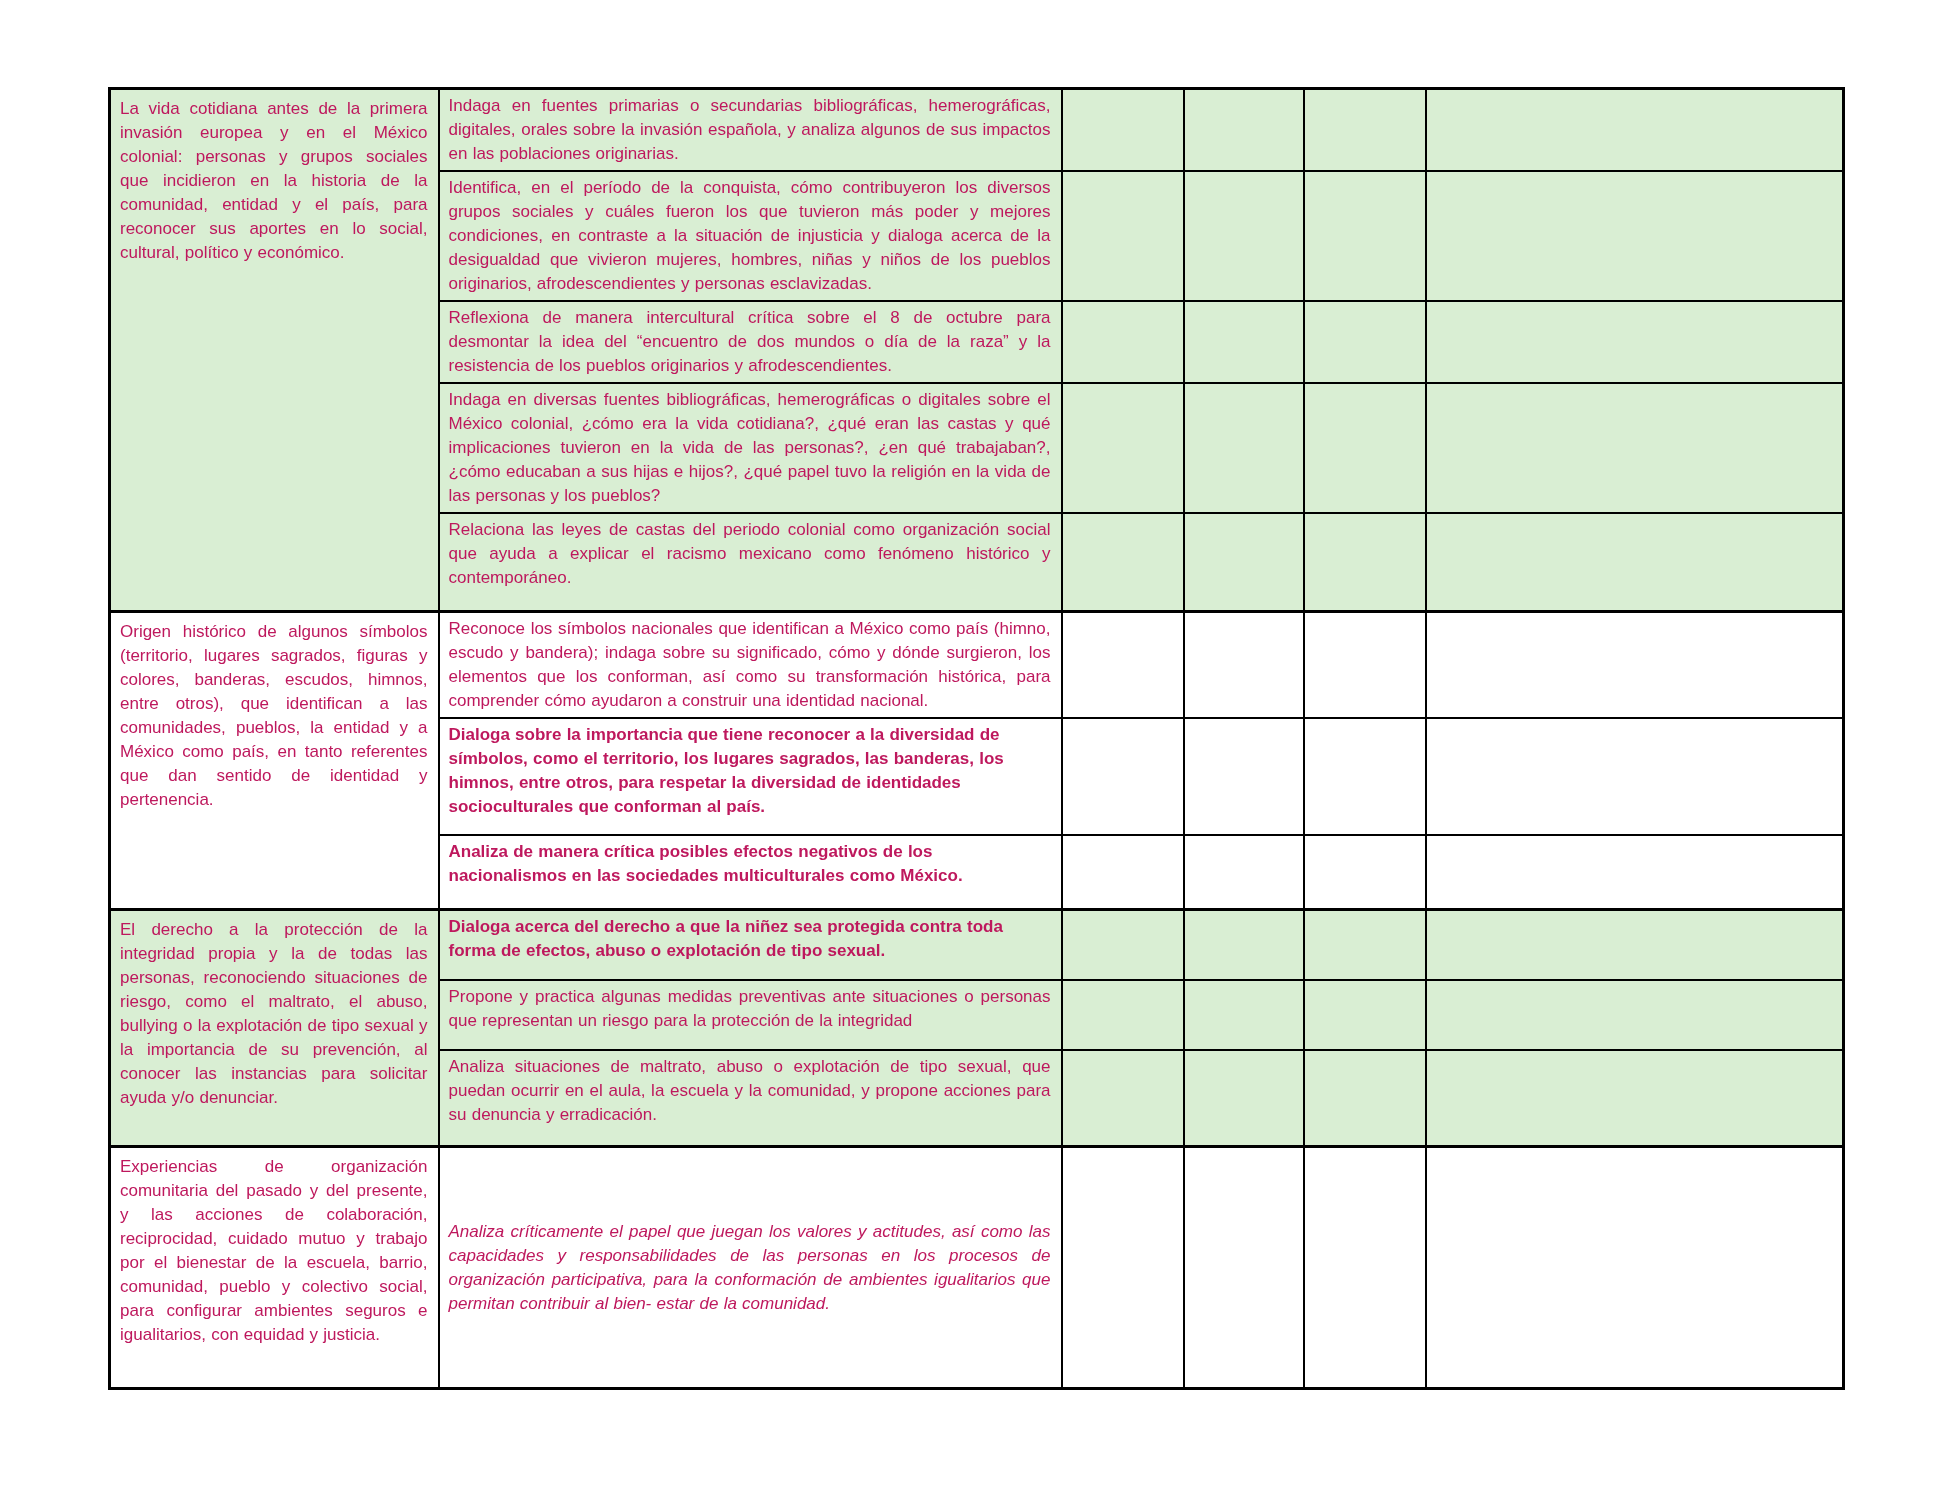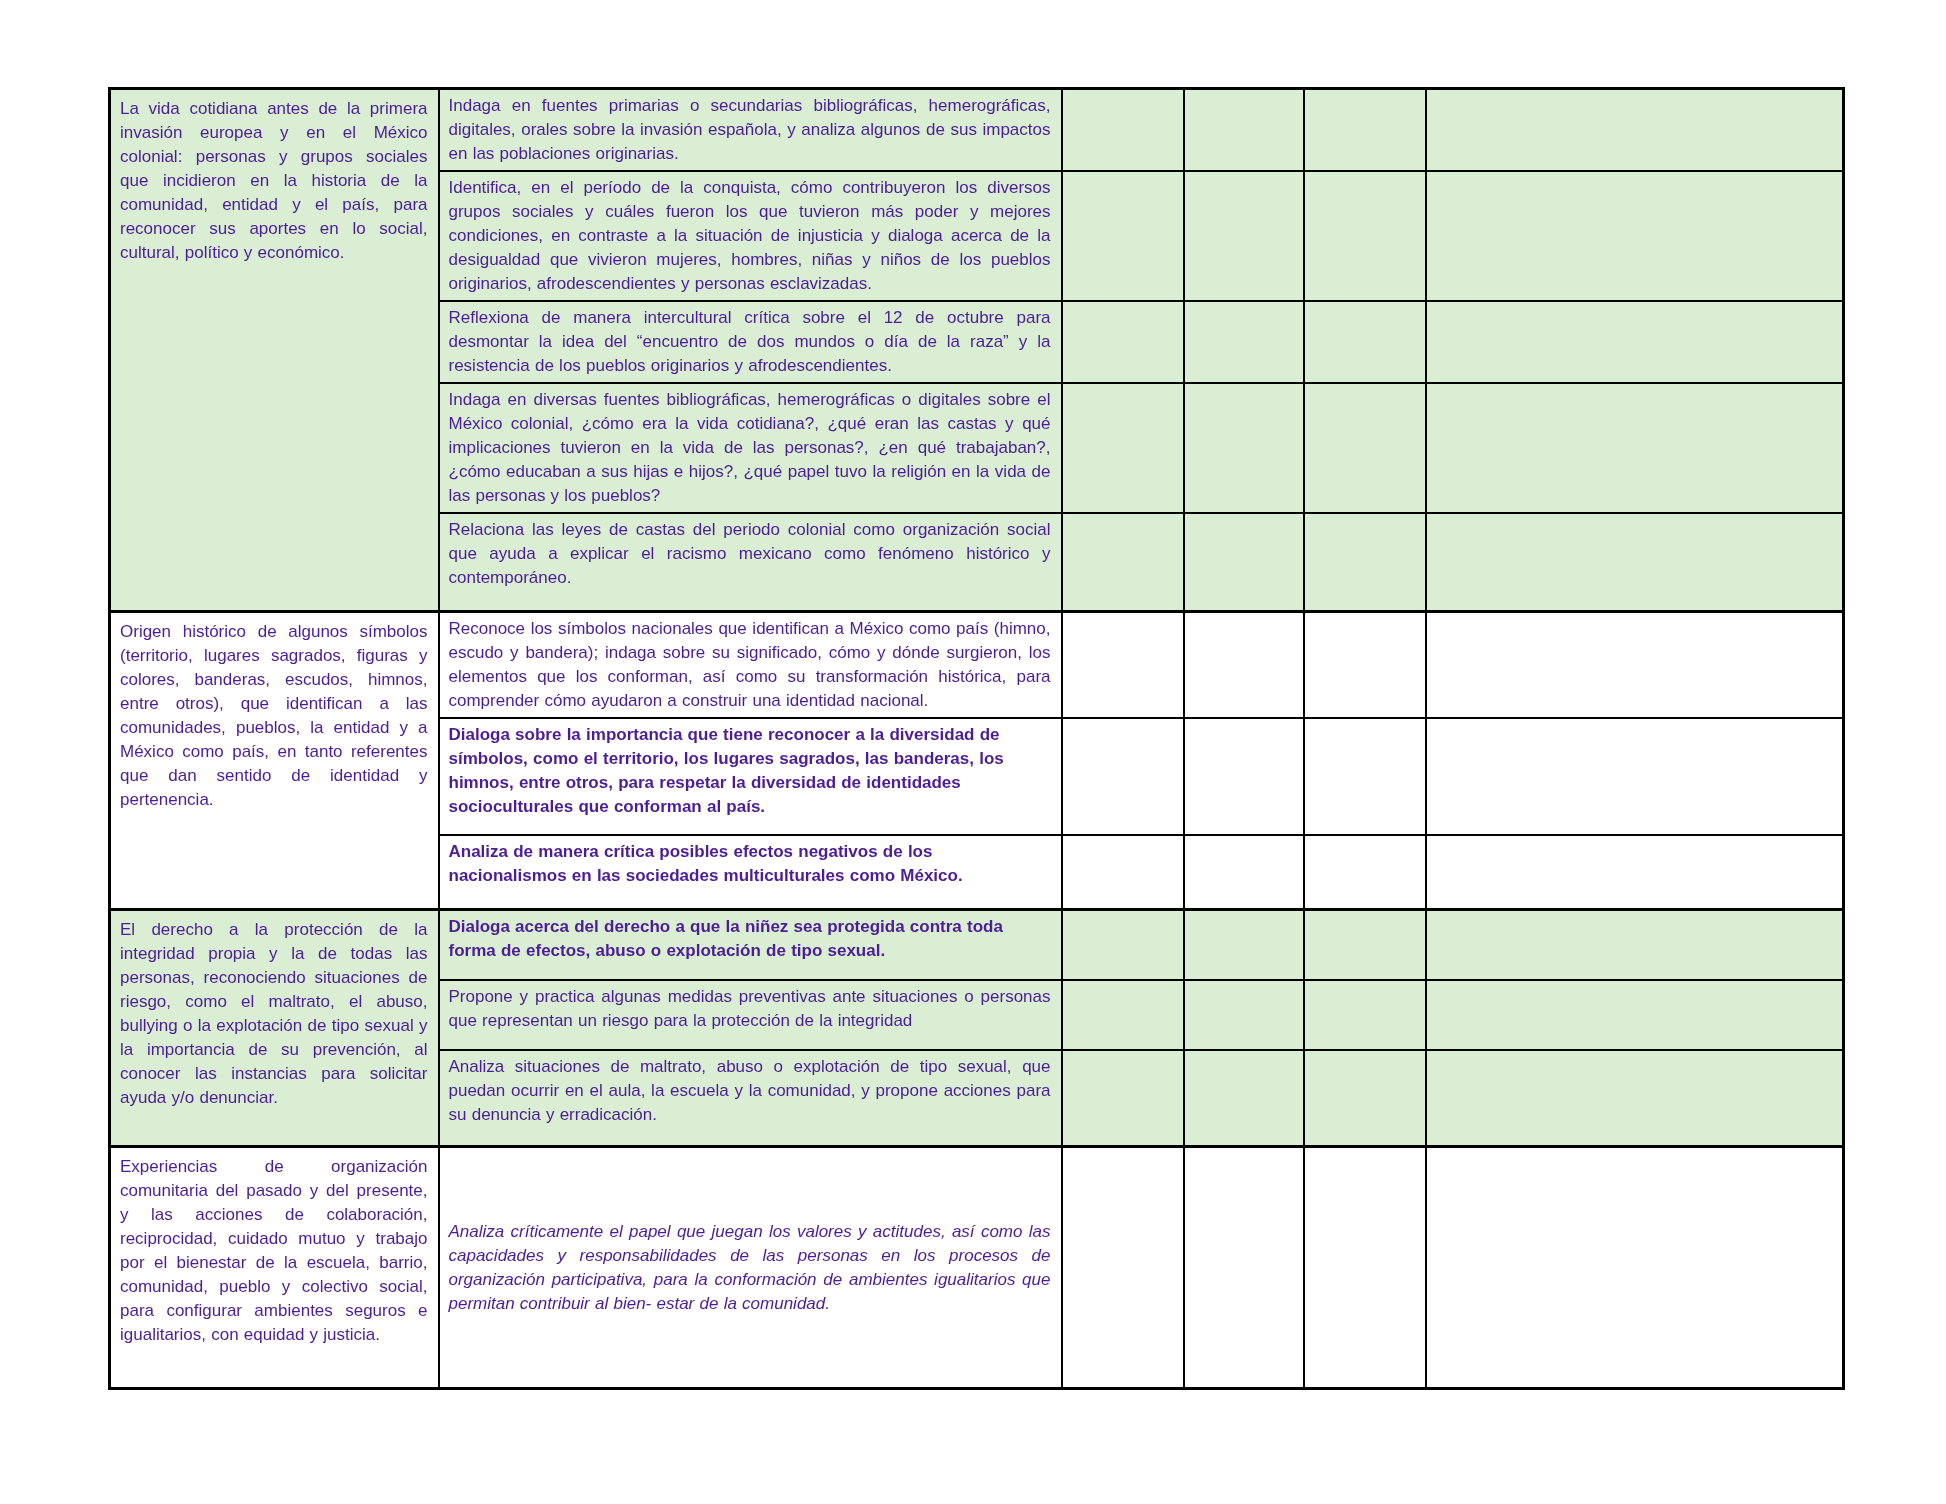--- a/index.html
+++ b/index.html
@@ -19,21 +19,21 @@
     position: absolute;
     left: 108px;
     top: 87px;
     width: 1734px;
     height: 1280px;
     border-collapse: collapse;
     table-layout: fixed;
     border: 3px solid #000;
     font-size: 17px;
     line-height: 24px;
-    color: #4c1d95;
+    color: #be185d;
     padding-left: 28px;
   }
   .doc-table td {
     border: 2px solid #000;
     vertical-align: top;
     padding: 4px 10px 4px 9px;
     overflow: hidden;
     word-spacing: 0.5px;
   }
   .doc-table tr.major td {
@@ -85,21 +85,21 @@
         <td></td>
       </tr>
       <tr class="shaded" style="height:124px">
         <td class="process-cell">Identifica, en el período de la conquista, cómo contribuyeron los diversos grupos sociales y cuáles fueron los que tuvieron más poder y mejores condiciones, en contraste a la situación de injusticia y dialoga acerca de la desigualdad que vivieron mujeres, hombres, niñas y niños de los pueblos originarios, afrodescendientes y personas esclavizadas.</td>
         <td></td>
         <td></td>
         <td></td>
         <td></td>
       </tr>
       <tr class="shaded" style="height:73px">
-        <td class="process-cell">Reflexiona de manera intercultural crítica sobre el 12 de octubre para desmontar la idea del “encuentro de dos mundos o día de la raza” y la resistencia de los pueblos originarios y afrodescendientes.</td>
+        <td class="process-cell">Reflexiona de manera intercultural crítica sobre el 8 de octubre para desmontar la idea del “encuentro de dos mundos o día de la raza” y la resistencia de los pueblos originarios y afrodescendientes.</td>
         <td></td>
         <td></td>
         <td></td>
         <td></td>
       </tr>
       <tr class="shaded" style="height:120px">
         <td class="process-cell">Indaga en diversas fuentes bibliográficas, hemerográficas o digitales sobre el México colonial, ¿cómo era la vida cotidiana?, ¿qué eran las castas y qué implicaciones tuvieron en la vida de las personas?, ¿en qué trabajaban?, ¿cómo educaban a sus hijas e hijos?, ¿qué papel tuvo la religión en la vida de las personas y los pueblos?</td>
         <td></td>
         <td></td>
         <td></td>

